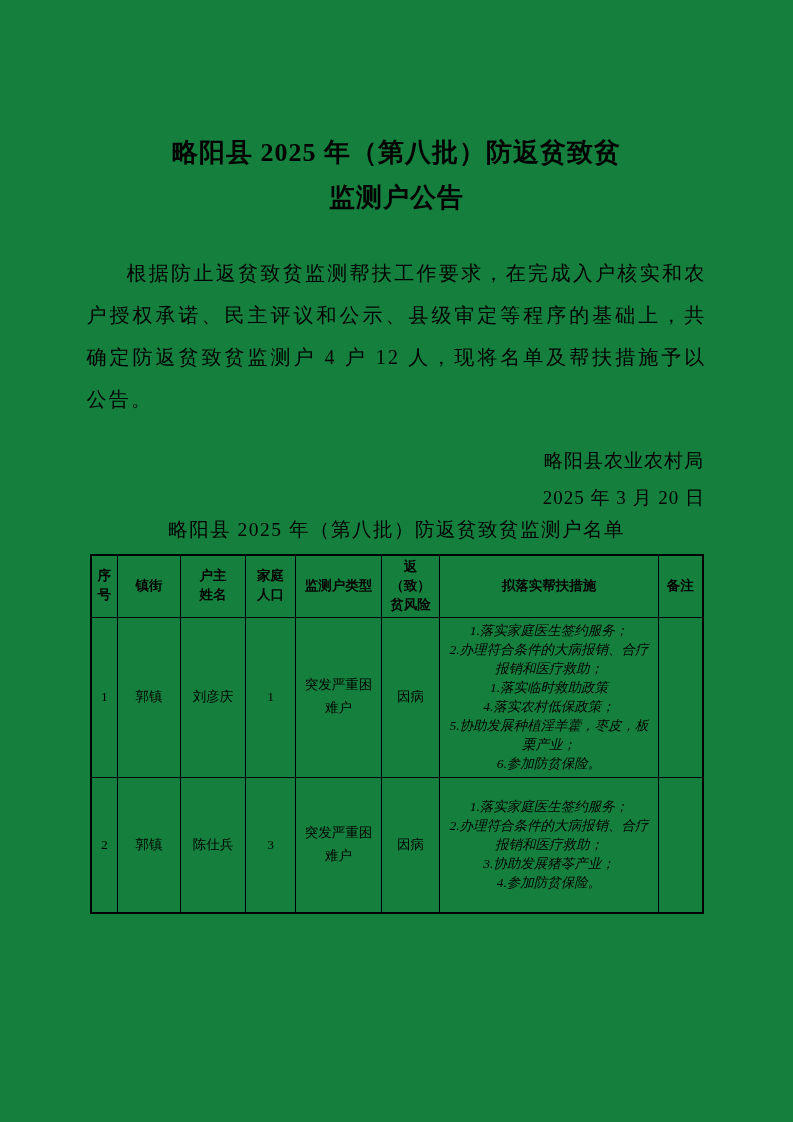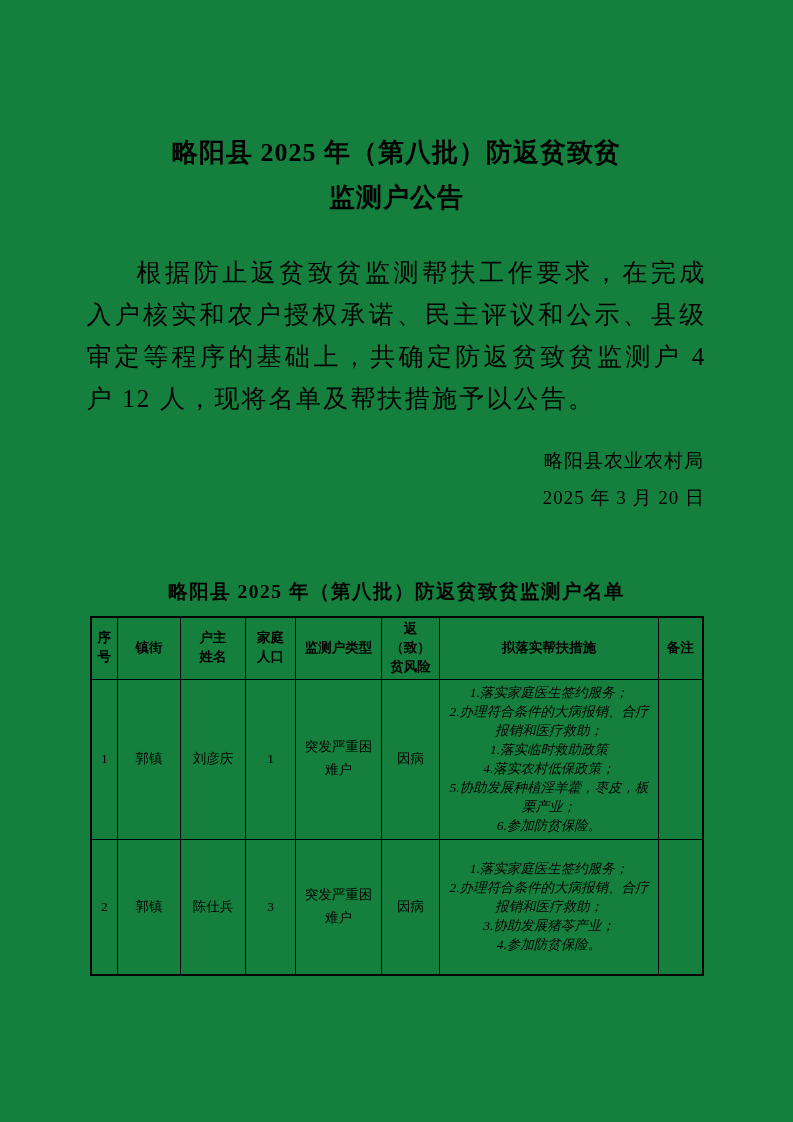--- a/index.html
+++ b/index.html
@@ -18,38 +18,37 @@
     padding-top: 130px;
     text-align: center;
     font-weight: 700;
     font-size: 26px;
     line-height: 45px;
     letter-spacing: 1px;
   }
   .body-para {
     width: 620px;
     margin: 32px auto 0;
-    font-size: 25px;
+    font-size: 20px;
     line-height: 42px;
     letter-spacing: 2.2px;
     text-align: justify;
     text-indent: 2em;
   }
   .signature {
     margin: 22px 88px 0 auto;
     width: fit-content;
     text-align: center;
     font-size: 19px;
     line-height: 37px;
     letter-spacing: 1px;
   }
   .table-title {
-    margin-top: 62px;
     text-align: center;
-    font-weight: 700;
+    font-weight: 400;
     font-size: 19.5px;
     letter-spacing: 1.5px;
   }
   table.roster {
     width: 612px;
     margin: 11px auto 0;
     border-collapse: collapse;
     table-layout: fixed;
     border: 2px solid #000;
   }

